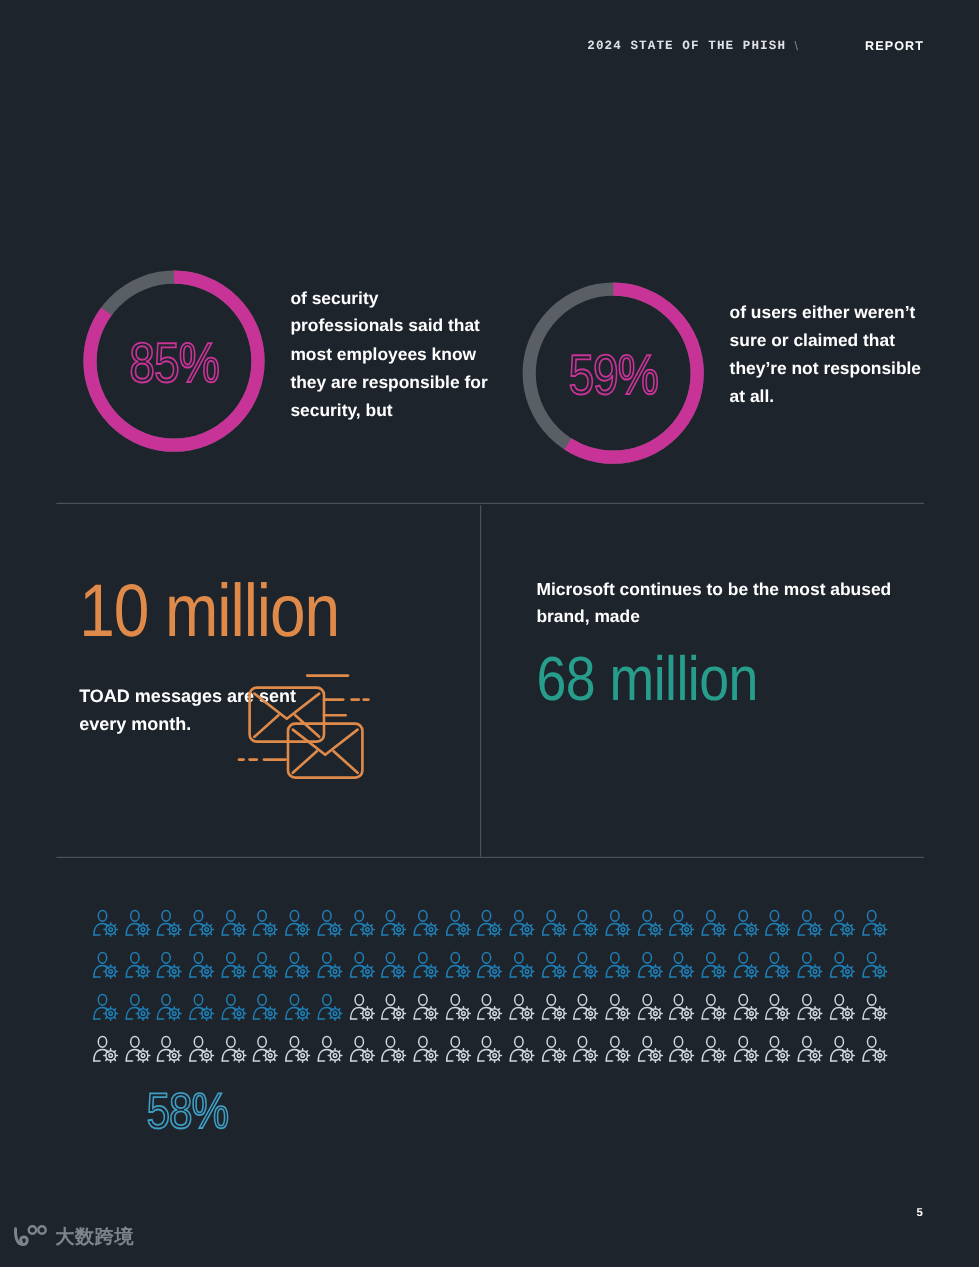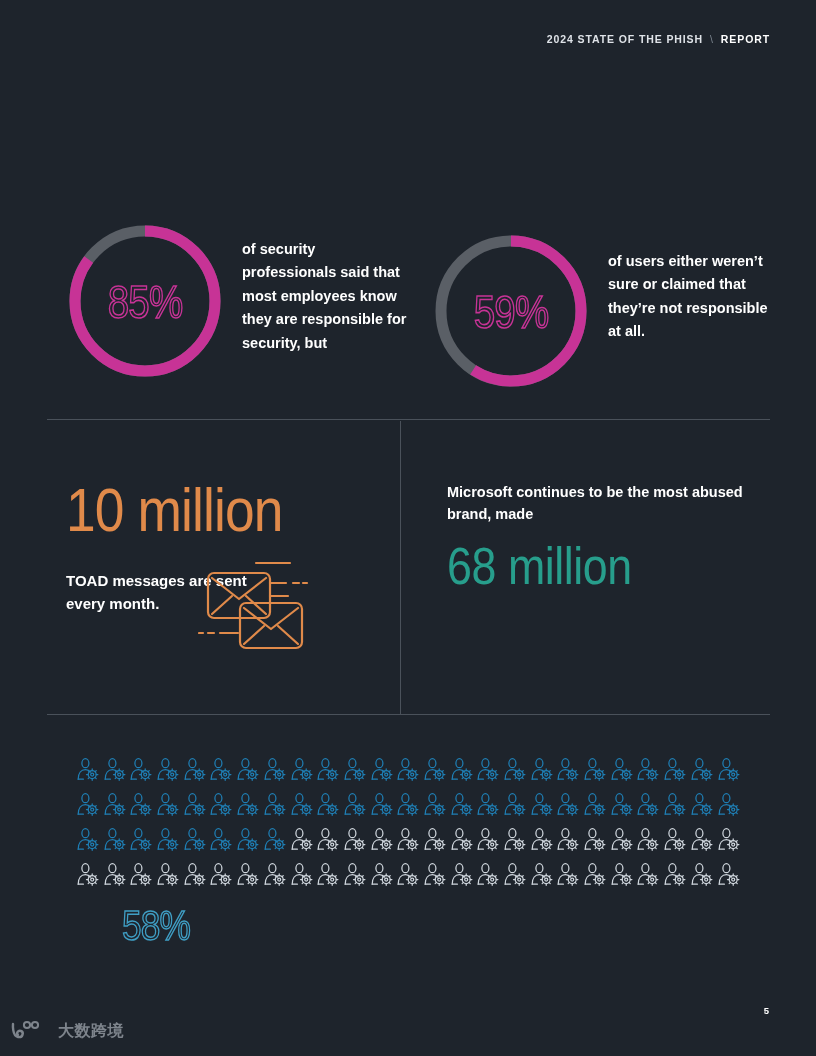--- a/index.html
+++ b/index.html
@@ -10,23 +10,23 @@
     overflow: hidden;
   }
   .page { position: relative; width: 816px; height: 1056px; background: #1e242c; }
 
   
   .header {
     position: absolute; top: 33px; right: 46px;
     display: flex; align-items: center; gap: 7px;
     font-size: 10.5px; letter-spacing: 0.9px;
   }
-  .header .hdr-title { color: #dfe3e8; font-weight: bold; }
+  .header .hdr-title { color: #dfe3e8; font-weight: bold; font-family: Liberation Mono, monospace; }
   .header .hdr-slash { color: #7c858f; font-weight: normal; }
-  .header .hdr-report { color: #ffffff; font-weight: bold; }
+  .header .hdr-report { color: #ffffff; font-weight: bold; margin-left: 48px; }
 
   
   .donut-row { position: absolute; top: 222px; left: 0; width: 816px; height: 180px; }
   .donut-block { position: absolute; display: flex; align-items: flex-start; }
   .donut-block.left { left: 66px; top: 0; }
   .donut-block.right { left: 432px; top: 10px; }
   .donut-wrap { position: relative; width: 158px; height: 158px; flex: 0 0 158px; }
   .donut-wrap svg { display: block; }
   .donut-val {
     position: absolute; inset: 0;
@@ -101,21 +101,21 @@
     line-height: 1.5; margin-left: 22px; max-width: 510px;
   }
 
   
   .page-num {
     position: absolute; right: 47px; top: 1005px;
     color: #ffffff; font-size: 9.5px; font-weight: bold;
   }
   .watermark {
     position: absolute; left: 10px; top: 1020px;
-    display: flex; align-items: center; gap: 18px;
+    display: flex; align-items: center; gap: 6px;
     opacity: 0.62;
   }
   .watermark-text {
     color: #b9c0c8; font-size: 16px; font-weight: bold;
     letter-spacing: 0.5px;
   }
 </style>
 </head>
 <body>
 

